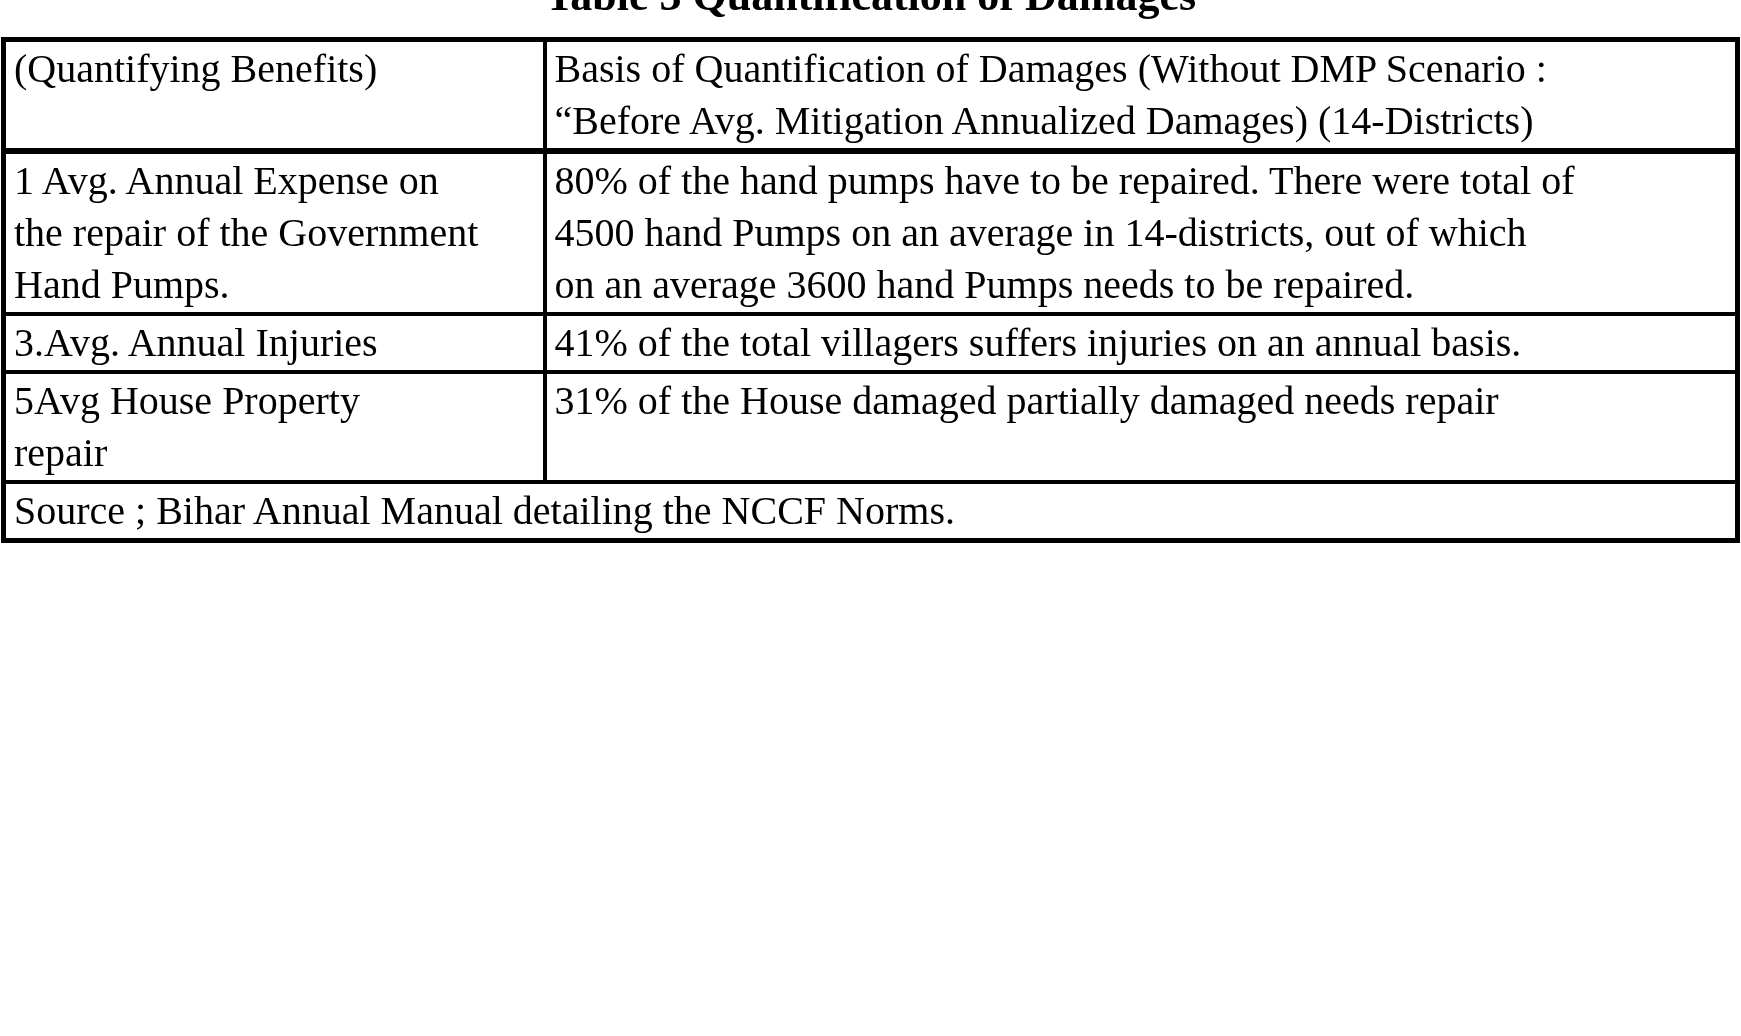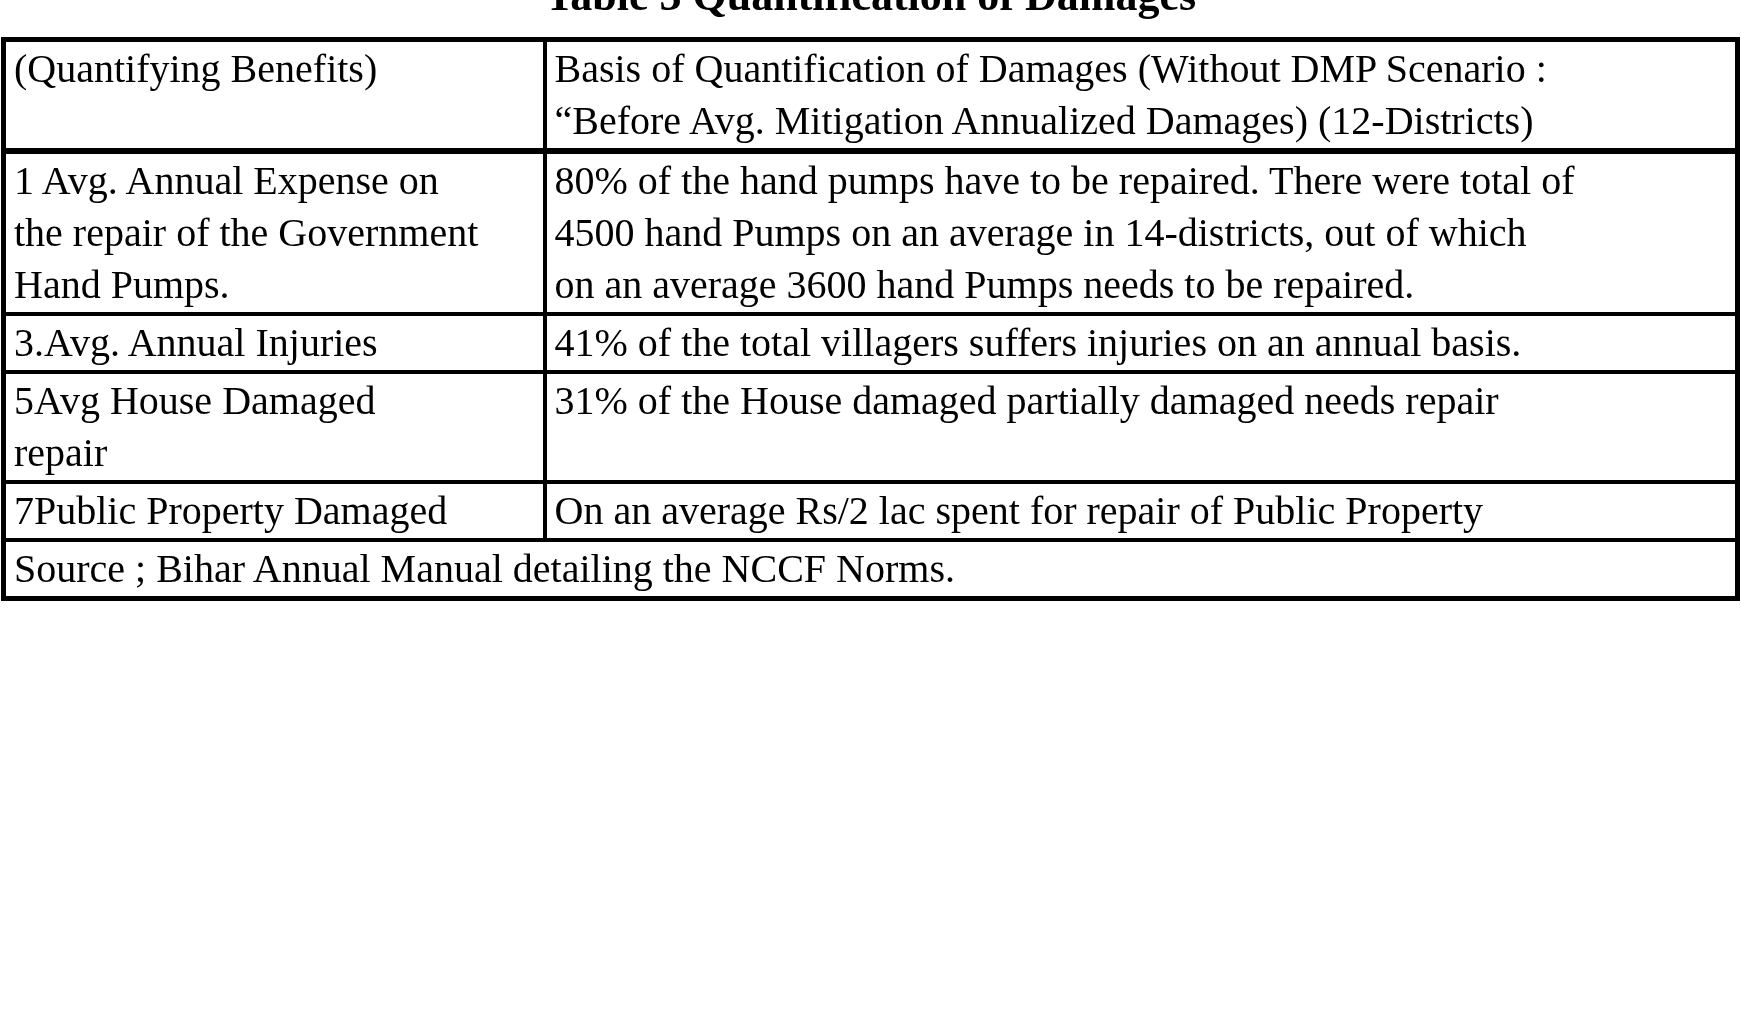--- a/index.html
+++ b/index.html
@@ -68,43 +68,39 @@
 
   <table class="qd">
     <colgroup>
         <col class="c1">
         <col class="c2">
       </colgroup>
     <tbody>
       <tr class="h1">
         <td>(Quantifying Benefits)</td>
         <td>Basis of Quantification of Damages (Without DMP Scenario :
-“Before Avg. Mitigation Annualized Damages) (12-Districts)</td>
+“Before Avg. Mitigation Annualized Damages) (14-Districts)</td>
       </tr>
 
       <tr class="r1">
         <td>1 Avg. Annual Expense on
 the repair of the Government
 Hand Pumps.</td>
         <td>80% of the hand pumps have to be repaired. There were total of
 4500 hand Pumps on an average in 14-districts, out of which
 on an average 3600 hand Pumps needs to be repaired.</td>
       </tr>
       <tr class="r3">
         <td>3.Avg. Annual Injuries</td>
         <td>41% of the total villagers suffers injuries on an annual basis.</td>
       </tr>
       <tr class="r5">
-        <td>5Avg House Damaged
+        <td>5Avg House Property
 repair</td>
         <td>31% of the House damaged partially damaged needs repair</td>
-      </tr>
-      <tr class="r7">
-        <td>7Public Property Damaged</td>
-        <td>On an average Rs/2 lac spent for repair of Public Property</td>
       </tr>
 
       <tr class="src">
         <td colspan="2">Source ; Bihar Annual Manual detailing the NCCF Norms.</td>
       </tr>
     </tbody>
   </table>
 
 </div>
 

